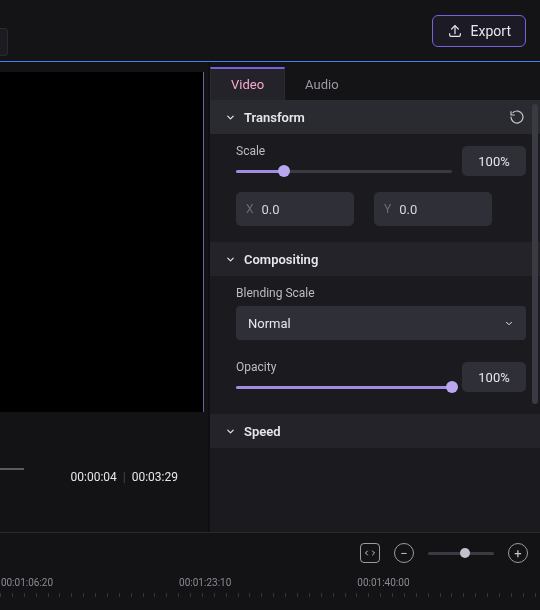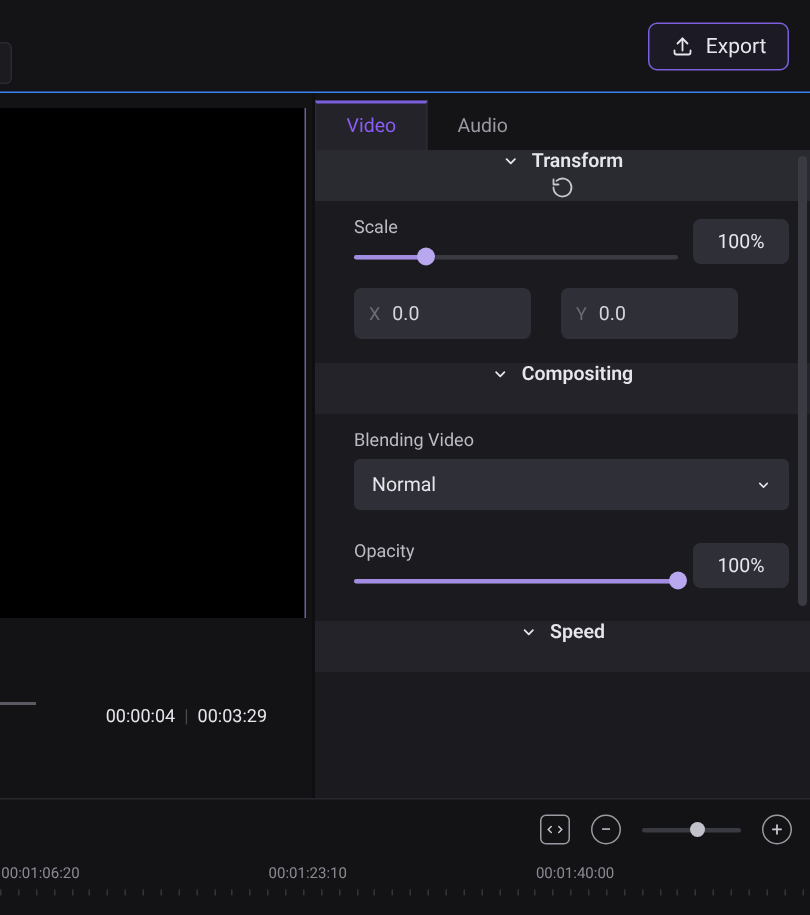--- a/index.html
+++ b/index.html
@@ -20,25 +20,25 @@
   .preview-times .sep { color: #49494e; }
   .preview-controls { position: absolute; left: 0; bottom: 10px; display: flex; align-items: center; gap: 14px; padding-left: 0; }
   .icon-btn { width: 24px; height: 24px; display: inline-flex; align-items: center; justify-content: center; color: #d6d6dc; cursor: pointer; }
   .fit-select { display: flex; align-items: center; justify-content: space-between; width: 90px; height: 30px; background: #1b1b20; border: 1px solid #34343a; border-radius: 5px; padding: 0 10px; font-size: 13px; color: #e6e6ec; cursor: pointer; }
   .chev { width: 10px; height: 10px; display: inline-flex; align-items: center; justify-content: center; }
 
   
   .props { position: absolute; left: 210px; top: 62px; right: 0; bottom: 78px; background: #1a1a1f; display: flex; flex-direction: column; }
   .tabs { height: 38px; display: flex; align-items: flex-end; background: #141417; }
   .tab { padding: 8px 20px; font-size: 13px; color: #9a9aa3; cursor: pointer; border-top: 2px solid transparent; }
-  .tab.active { color: #8b5cf6; background: #232329; border-top: 2px solid #7b5fdc; border-left: 1px solid #2a2a30; border-right: 1px solid #2a2a30; }
+  .tab.active { color: #f9a8d4; background: #232329; border-top: 2px solid #7b5fdc; border-left: 1px solid #2a2a30; border-right: 1px solid #2a2a30; }
   .panel-body { position: relative; flex: 1; overflow: hidden; }
   .scrollbar-stub { position: absolute; right: 2px; top: 4px; width: 6px; height: 300px; background: #3a3a42; border-radius: 3px; }
 
-  .section-header { display: flex; align-items: center; justify-content: space-between; height: 34px; padding: 0 14px; background: #2a2a31; font-size: 13px; font-weight: 600; color: #e6e6ec; cursor: pointer; flex-direction: column; }
+  .section-header { display: flex; align-items: center; justify-content: space-between; height: 34px; padding: 0 14px; background: #2a2a31; font-size: 13px; font-weight: 600; color: #e6e6ec; cursor: pointer; }
   .section-header.sub { background: #232329; }
   .sec-left { display: flex; align-items: center; gap: 8px; }
   .sec-chev { width: 12px; height: 12px; display:inline-flex; align-items:center; justify-content:center; }
   .reset-icon { display:inline-flex; width:18px; height:18px; align-items:center; justify-content:center; color:#c7c7d0; cursor:pointer; }
 
   .section-body { padding: 10px 14px 6px 26px; }
   .field-label { font-size: 12px; color: #bcbcc5; margin-bottom: 6px; }
   .row { display: flex; align-items: center; gap: 10px; margin-bottom: 14px; }
   .slider-wrap { flex: 1; display:flex; flex-direction:column; }
   .slider { position: relative; height: 14px; display:flex; align-items:center; }
@@ -147,21 +147,21 @@
         <div class="sec-left">
           <span class="sec-chev">
             <svg width="11" height="11" viewBox="0 0 24 24" fill="none" stroke="currentColor" stroke-width="2.6" stroke-linecap="round" stroke-linejoin="round">
                 <polyline points="6 9 12 15 18 9"></polyline>
               </svg>
           </span>
           <span>Compositing</span>
         </div>
       </div>
       <div class="section-body">
-        <div class="field-label">Blending Video</div>
+        <div class="field-label">Blending Scale</div>
         <div class="select-box" style="margin-bottom:20px;">
           <span>Normal</span>
           <span class="chev">
             <svg width="11" height="11" viewBox="0 0 24 24" fill="none" stroke="currentColor" stroke-width="2.4" stroke-linecap="round" stroke-linejoin="round">
                 <polyline points="6 9 12 15 18 9"></polyline>
               </svg>
           </span>
         </div>
         <div class="row">
           <div class="slider-wrap">

